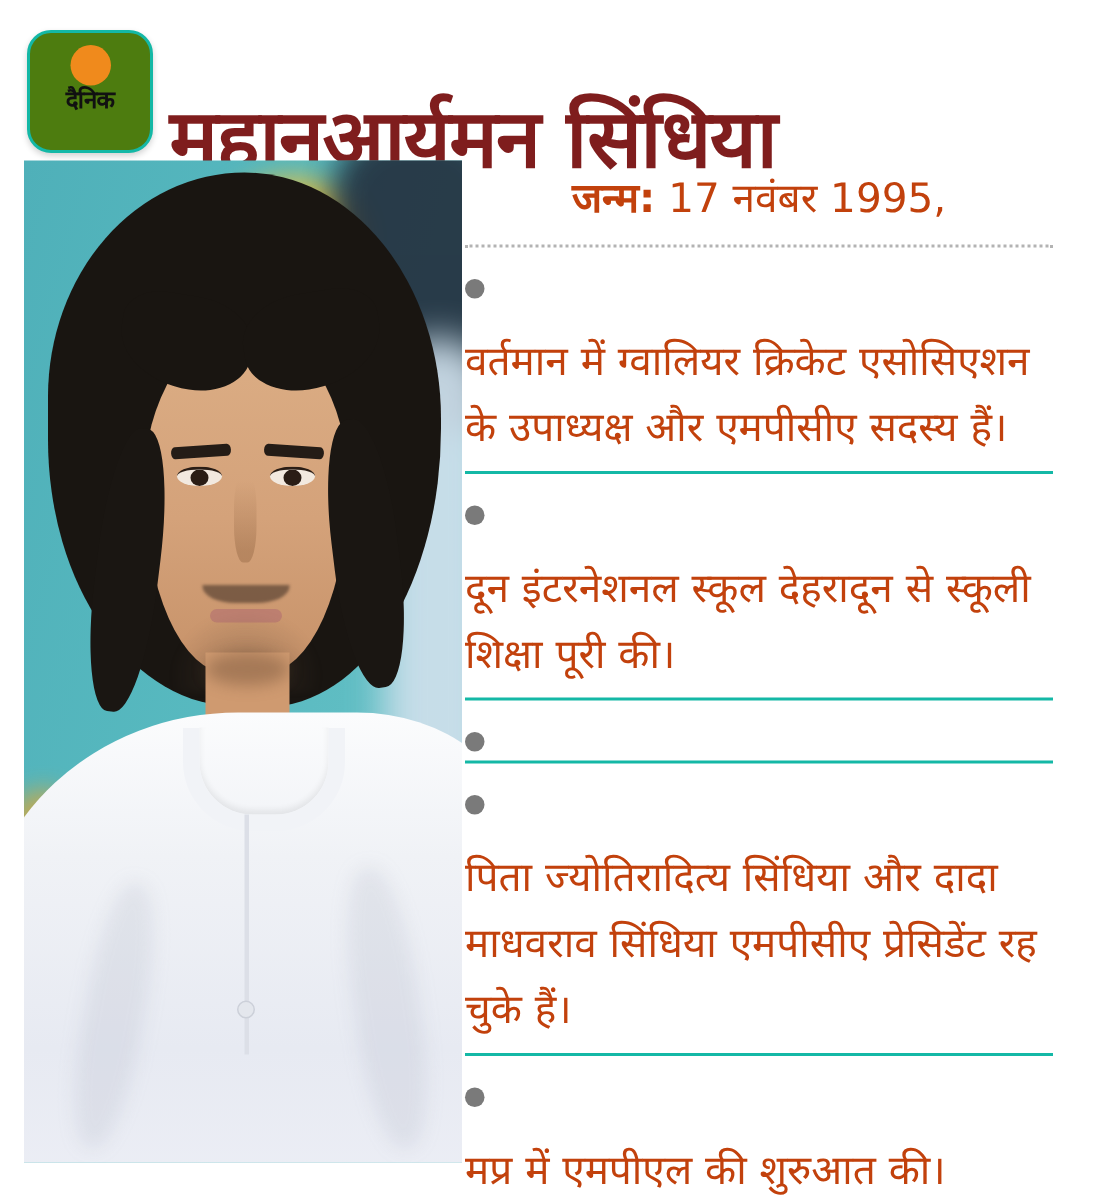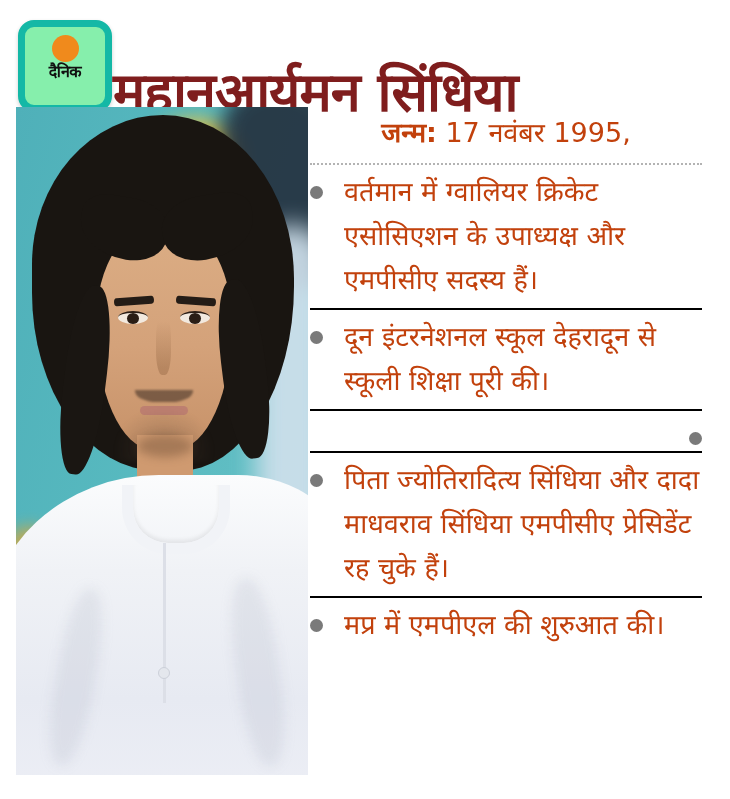--- a/index.html
+++ b/index.html
@@ -1,21 +1,21 @@
 <!DOCTYPE html>
 <html><head>
 <meta charset="utf-8">
 <style>
   html,body{margin:0;padding:0;background:#ffffff;}
   body{width:730px;height:799px;font-family:"DejaVu Sans","Liberation Sans",sans-serif;}
   .canvas{position:relative;width:730px;height:799px;background:#ffffff;overflow:hidden;}
 
   
-  .logo-tile{position:absolute;left:18px;top:20px;width:80px;height:78px;background:#86efac;
-    border:7px solid #14b8a6;border-radius:16px;box-shadow:0 2px 4px rgba(0,0,0,.18);}
+  .logo-tile{position:absolute;left:18px;top:20px;width:80px;height:78px;background:#4d7c0f;
+    border:2px solid #14b8a6;border-radius:16px;box-shadow:0 2px 4px rgba(0,0,0,.18);}
   .logo-sun{position:absolute;left:27px;top:8px;width:27px;height:27px;border-radius:50%;background:#f08a1c;}
   .logo-line{position:absolute;left:0;width:100%;text-align:center;font-weight:700;color:#111;
     font-size:16px;line-height:18px;letter-spacing:-.5px;}
   .logo-line.l1{top:36px;}
   .logo-line.l2{top:54px;margin-top:33px;}
   .page-title{position:absolute;left:113px;top:0;width:610px;height:107px;display:flex;align-items:center;
     font-size:54px;font-weight:700;color:#7f1d1d;white-space:nowrap;letter-spacing:-1px;}
 
   
   .photo{position:absolute;left:16px;top:107px;width:292px;height:668px;overflow:hidden;
@@ -60,22 +60,22 @@
   .ph-button{left:142px;top:560px;width:10px;height:10px;border-radius:50%;background:#e4e7ed;border:1px solid #ccd0d9;}
   .ph-fold1{left:40px;top:480px;width:40px;height:180px;background:rgba(120,130,160,.12);border-radius:45%;filter:blur(6px);transform:rotate(10deg);}
   .ph-fold2{left:220px;top:470px;width:44px;height:190px;background:rgba(120,130,160,.12);border-radius:45%;filter:blur(6px);transform:rotate(-8deg);}
 
   
   .info{position:absolute;left:310px;top:112px;width:392px;color:#c2410c;}
   .birth{text-align:center;font-size:27px;line-height:41px;}
   .birth .bold{font-weight:700;}
   .dotted-sep{border-top:2px dotted #b3b3b3;margin-top:10px;}
   .facts{list-style:none;margin:0;padding:0;}
-  .fact{display:flex;gap:21px;padding:5px 0 6px;}
-  .fact + .fact{border-top:2px solid #000000;justify-content:flex-end;}
+  .fact{display:flex;gap:21px;padding:5px 0 6px;flex-direction:column;}
+  .fact + .fact{border-top:2px solid #14b8a6;justify-content:flex-end;}
   .dot{flex:0 0 13px;width:13px;height:13px;border-radius:50%;background:#7a7a7a;margin-top:16px;}
   .fact-text{flex:1;font-size:27px;line-height:44px;}
 </style>
 </head>
 <body>
 
 <div class="canvas">
 
   <div class="logo-tile">
     <span class="logo-sun"></span>

